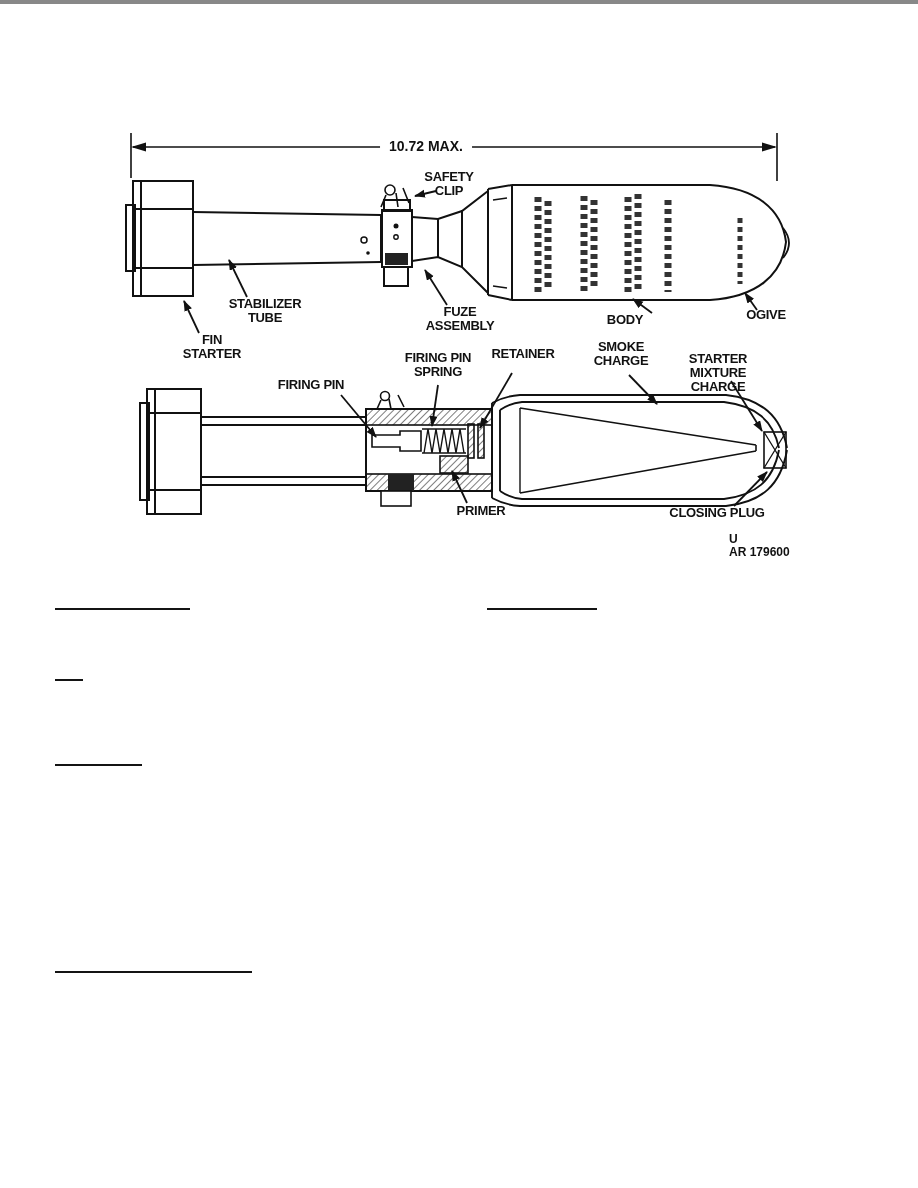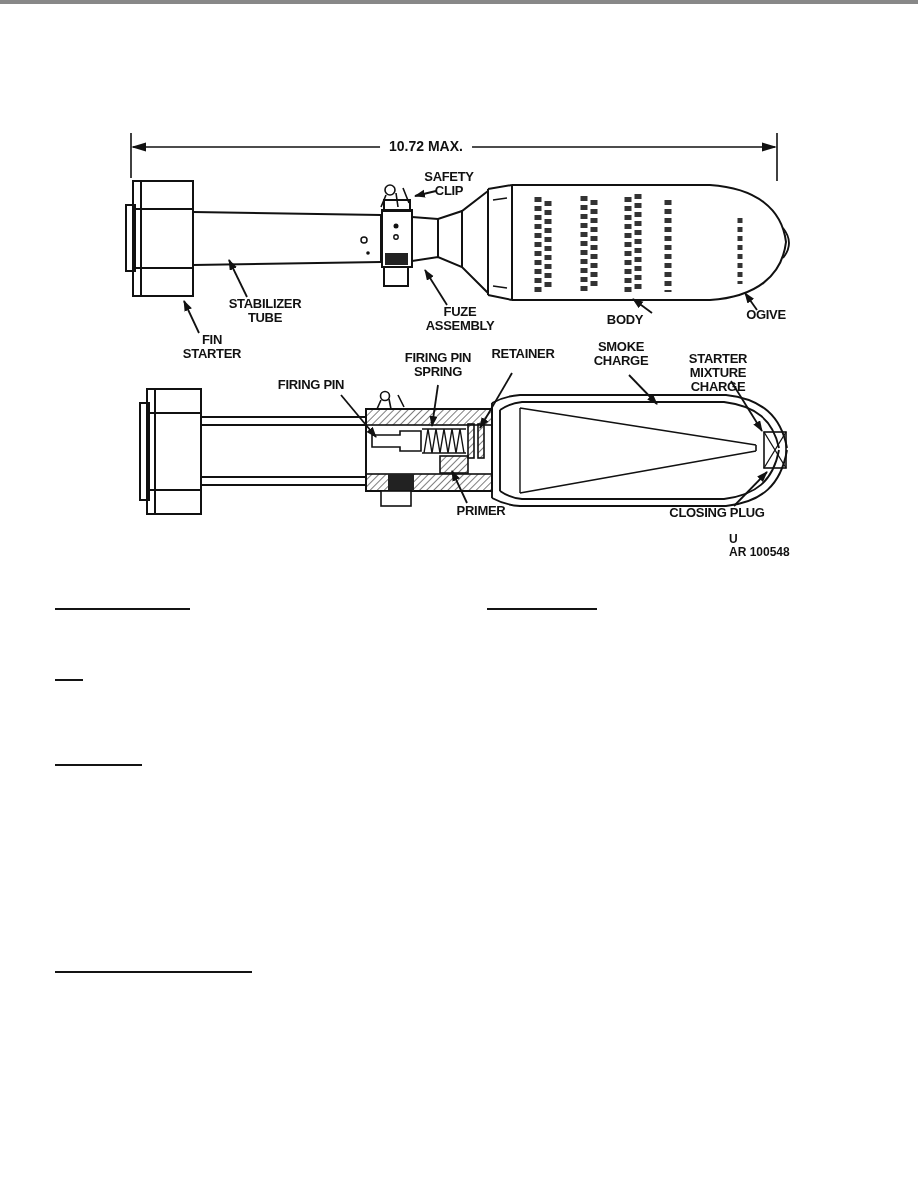--- a/index.html
+++ b/index.html
@@ -196,21 +196,21 @@
   <div class="lbl" style="left:718px;top:348px">STARTER
 MIXTURE
 CHARGE</div>
 
   <div class="lbl single" style="left:481px;top:500px">PRIMER</div>
 
   <div class="lbl single" style="left:717px;top:502px">CLOSING PLUG</div>
 
   <div class="ref" style="left:729px;top:529px">U</div>
 
-  <div class="ref" style="left:729px;top:542px">AR 100548</div>
+  <div class="ref" style="left:729px;top:542px">AR 179600</div>
 
   <div class="ul" style="left:55px;top:604px;width:135px"></div>
   <div class="ul" style="left:487px;top:604px;width:110px"></div>
   <div class="ul" style="left:55px;top:675px;width:28px"></div>
   <div class="ul" style="left:55px;top:760px;width:87px"></div>
   <div class="ul" style="left:55px;top:967px;width:197px"></div>
 
 </div>
 
 </body></html>

